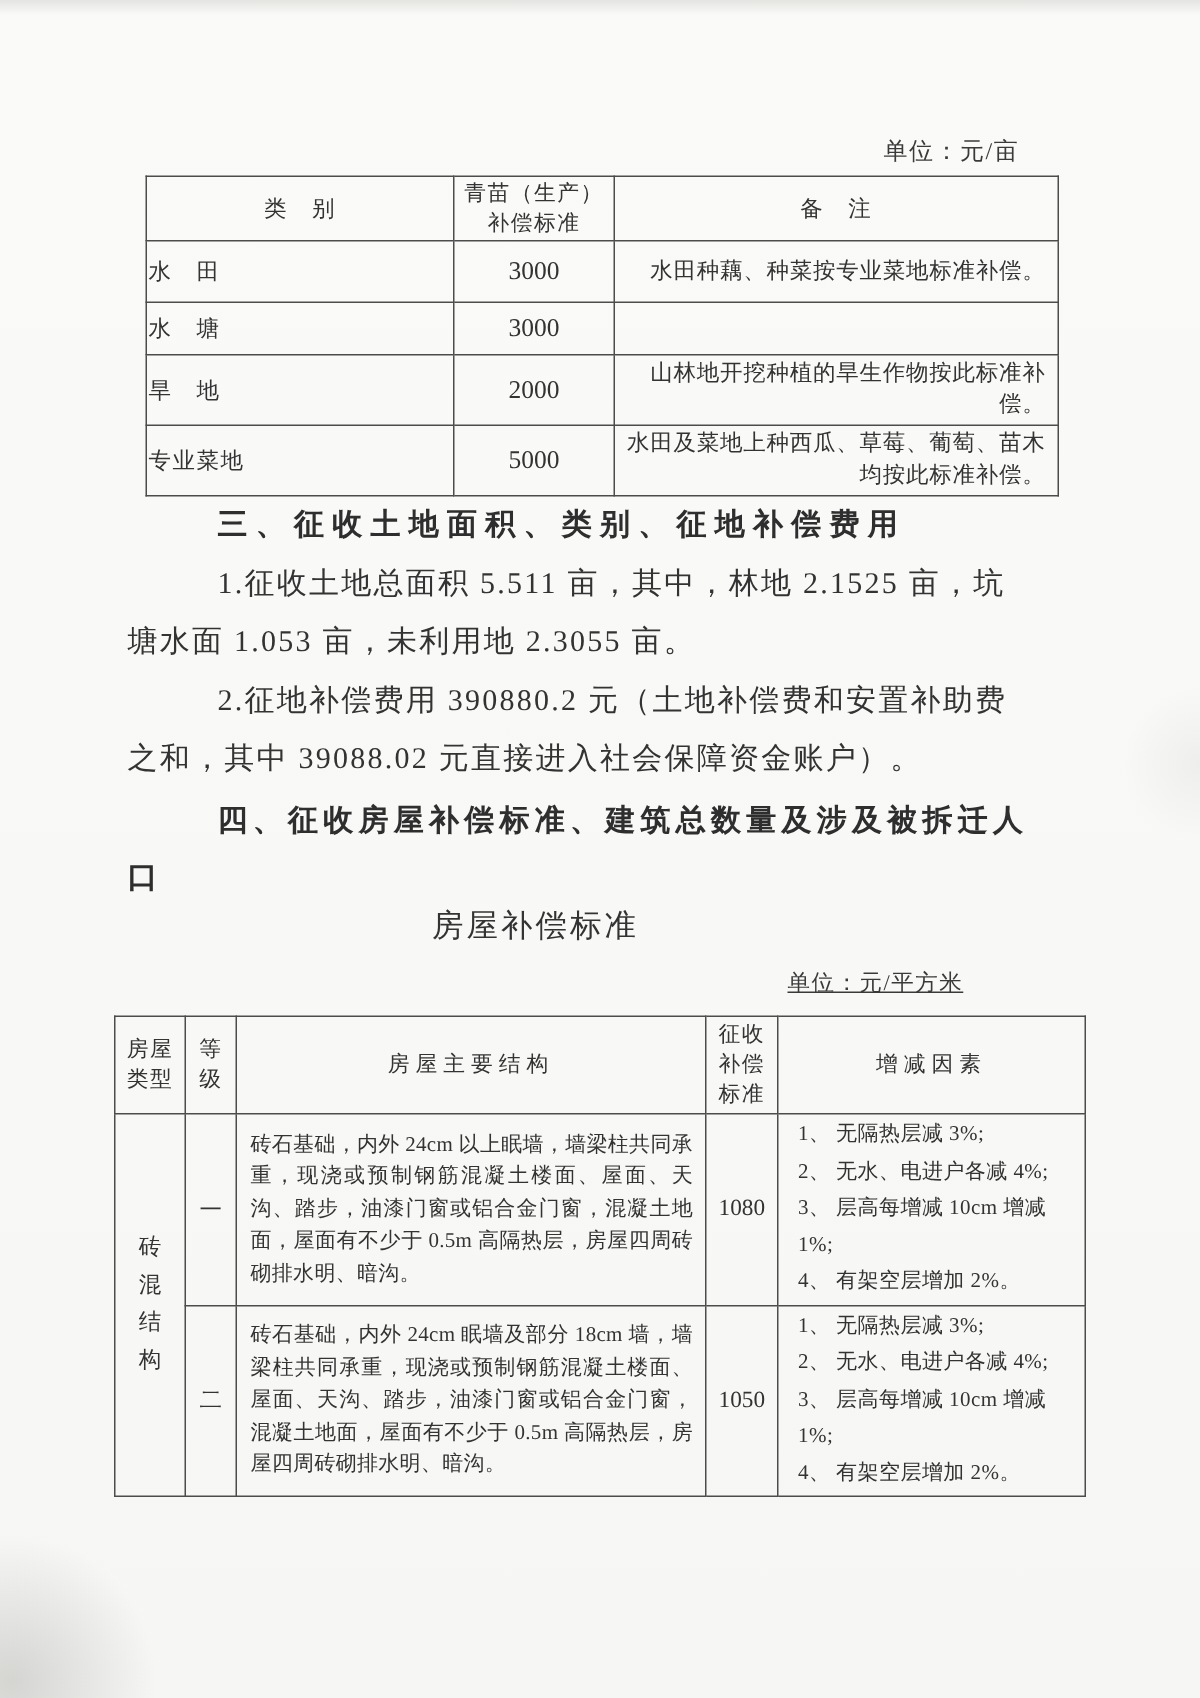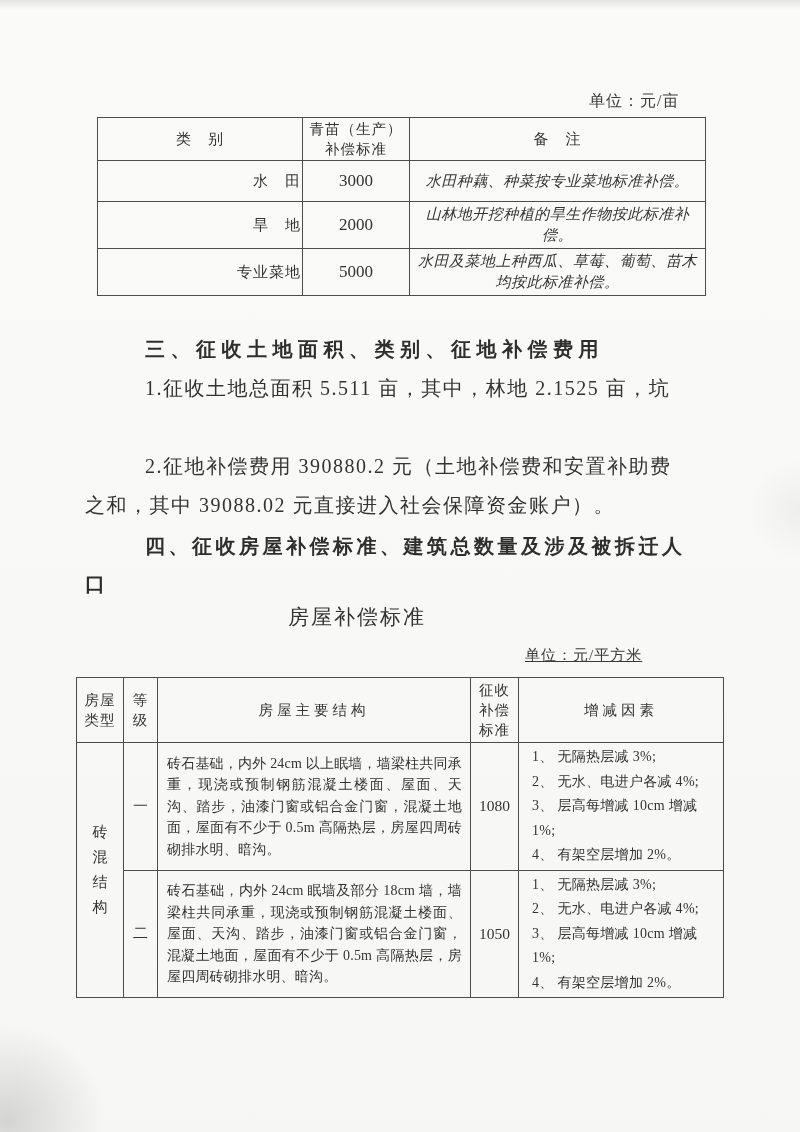--- a/index.html
+++ b/index.html
@@ -52,25 +52,25 @@
   td,th{
     border:1px solid #4c4c4c;
     font-weight:normal;
     vertical-align:middle;
     overflow:hidden;
   }
   .preline{white-space:pre-line;}
   
   .crop-table{width:608px;padding-left:29px;}
   .crop-table th{font-size:15px;letter-spacing:1px;}
-  .crop-table .cat-cell{font-size:15px;text-align:right;letter-spacing:1px;}
+  .crop-table .cat-cell{font-size:15px;text-align:left;letter-spacing:1px;}
   .crop-table .std-cell{font-size:17px;text-align:center;}
   .crop-table .rem-cell{
-    font-size:15px;text-align:center;padding:2px 8px;
-    line-height:21px;letter-spacing:0.5px;font-style:italic;
+    font-size:15px;text-align:right;padding:2px 8px;
+    line-height:21px;letter-spacing:0.5px;
   }
   .crop-table .hdr-std{font-size:14.5px;line-height:20px;}
   
   .house-table{width:647px;}
   .house-table th{font-size:14.5px;line-height:20px;letter-spacing:1px;}
   .house-table .hdr-wide{letter-spacing:4px;}
   .house-table .type-cell{
     font-size:15px;text-align:center;line-height:25px;letter-spacing:0;
   }
   .house-table .grade-cell{font-size:15px;text-align:center;}
@@ -102,36 +102,42 @@
       <th>类　别</th>
       <th class="preline hdr-std">青苗（生产）
 补偿标准</th>
       <th>备　注</th>
     </tr>
     <tr style="height:41px">
       <td class="cat-cell">水　田</td>
       <td class="std-cell">3000</td>
       <td class="rem-cell">水田种藕、种菜按专业菜地标准补偿。</td>
     </tr>
+    <tr style="height:35px">
+      <td class="cat-cell">水　塘</td>
+      <td class="std-cell">3000</td>
+      <td class="rem-cell"></td>
+    </tr>
     <tr style="height:44px">
       <td class="cat-cell">旱　地</td>
       <td class="std-cell">2000</td>
       <td class="rem-cell">山林地开挖种植的旱生作物按此标准补偿。</td>
     </tr>
     <tr style="height:45px">
       <td class="cat-cell">专业菜地</td>
       <td class="std-cell">5000</td>
       <td class="rem-cell">水田及菜地上种西瓜、草莓、葡萄、苗木均按此标准补偿。</td>
     </tr>
   </tbody>
     </table>
 
   <div class="abs doc-line doc-heading" style="left:145px;top:336px;letter-spacing:5.5px;">三、征收土地面积、类别、征地补偿费用</div>
 
   <div class="abs doc-line" style="left:145px;top:375px;letter-spacing:1.5px;">1.征收土地总面积 5.511 亩，其中，林地 2.1525 亩，坑</div>
+  <div class="abs doc-line" style="left:85px;top:414px;letter-spacing:1.5px;">塘水面 1.053 亩，未利用地 2.3055 亩。</div>
 
   <div class="abs doc-line" style="left:145px;top:453px;letter-spacing:1.5px;">2.征地补偿费用 390880.2 元（土地补偿费和安置补助费</div>
   <div class="abs doc-line" style="left:85px;top:492px;letter-spacing:1.5px;">之和，其中 39088.02 元直接进入社会保障资金账户）。</div>
 
   <div class="abs doc-line doc-heading" style="left:145px;top:533px;letter-spacing:3.5px;">四、征收房屋补偿标准、建筑总数量及涉及被拆迁人</div>
   <div class="abs doc-line doc-heading" style="left:85px;top:571px;">口</div>
 
   <div class="abs title-center" style="left:288px;top:603px;">房屋补偿标准</div>
   <div class="abs unit-label" style="left:525px;top:646px;font-size:15px;text-decoration:underline;">单位：元/平方米</div>
 

